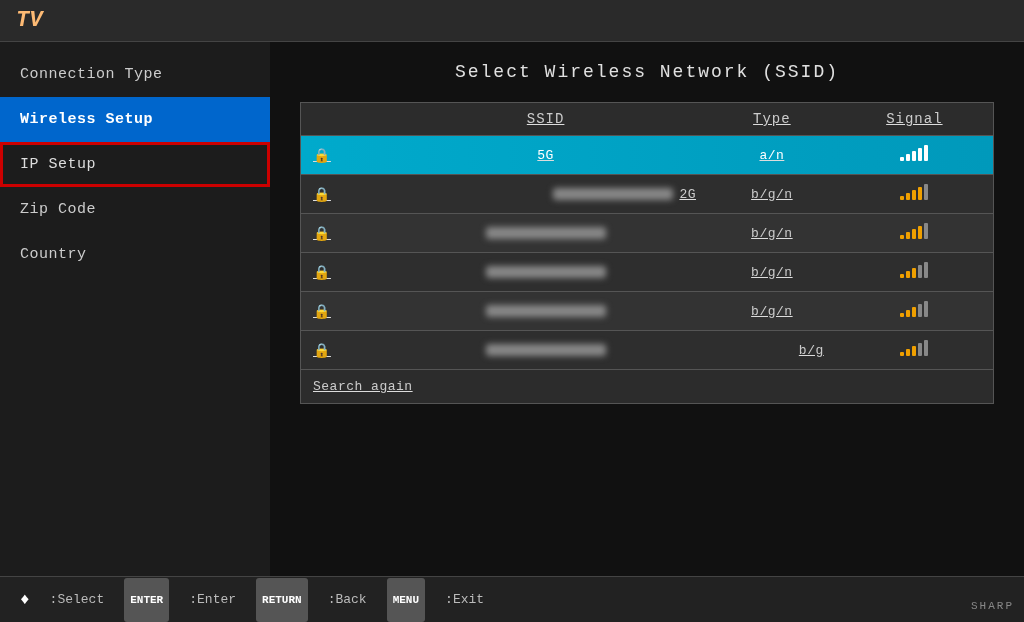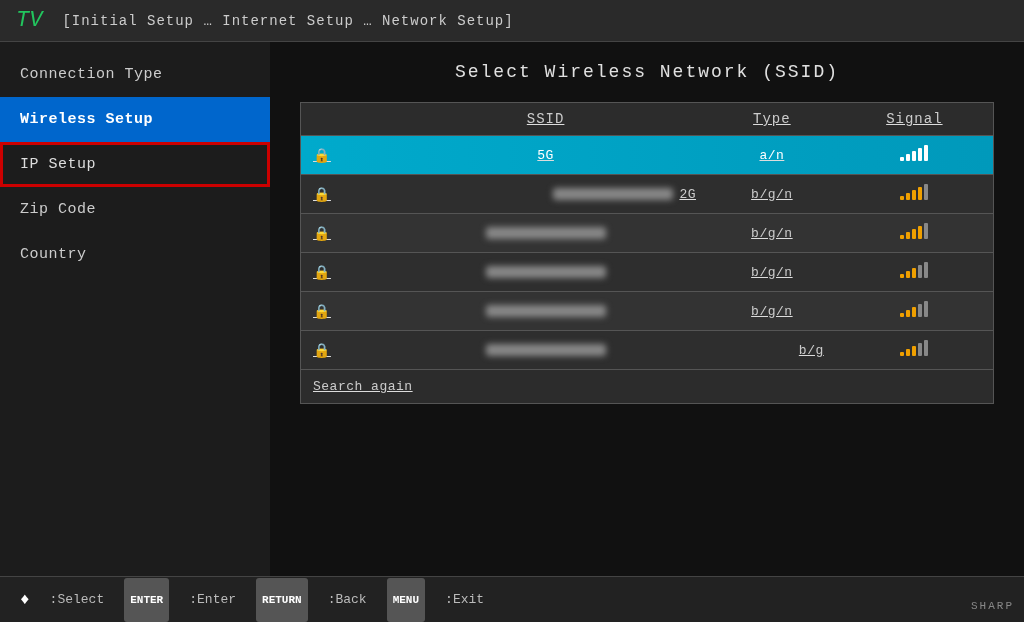--- a/index.html
+++ b/index.html
@@ -24,23 +24,23 @@
     .top-bar {
       background: #2a2a2a;
       height: 42px;
       display: flex;
       align-items: center;
       padding: 0 16px;
       border-bottom: 1px solid #444;
     }
 
     .tv-logo {
-      color: #22c55e;
+      color: #fdba74;
       font-size: 22px;
-      font-weight: normal;
+      font-weight: bold;
       margin-right: 20px;
       font-style: italic;
       text-align: right;
     }
 
     .breadcrumb {
       color: #ccc;
       font-size: 14px;
       letter-spacing: 1px;
     }
@@ -233,21 +233,20 @@
       letter-spacing: 2px;
     }
   </style>
 </head>
 <body>
 
 <div class="screen">
 
   <div class="top-bar">
     <span class="tv-logo">TV</span>
-    <span class="breadcrumb">[Initial Setup … Internet Setup … Network Setup]</span>
   </div>
 
   <div class="main">
 
     <div class="sidebar">
       <div class="sidebar-item">
         <span>Connection Type</span>
       </div>
       <div class="sidebar-item active-blue">
         <span>Wireless Setup</span>

